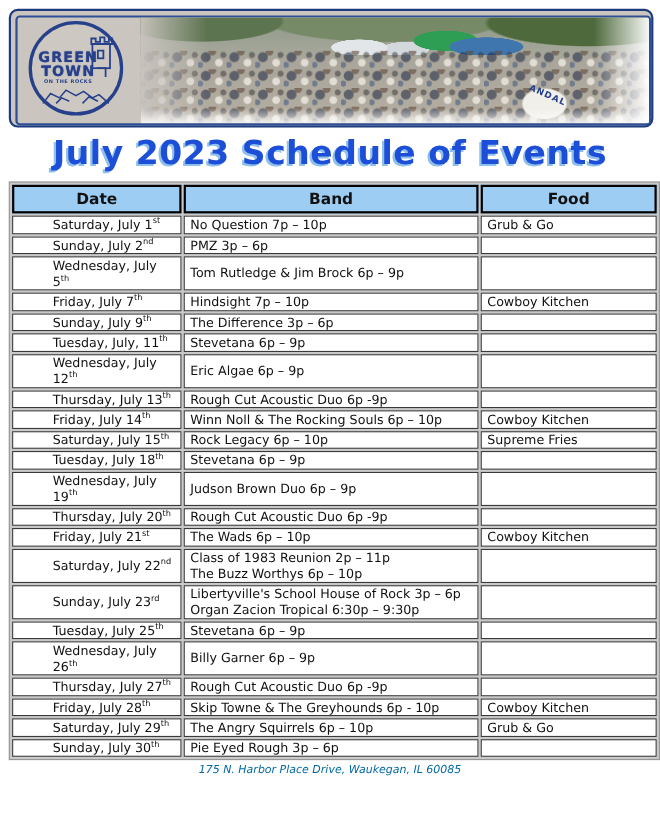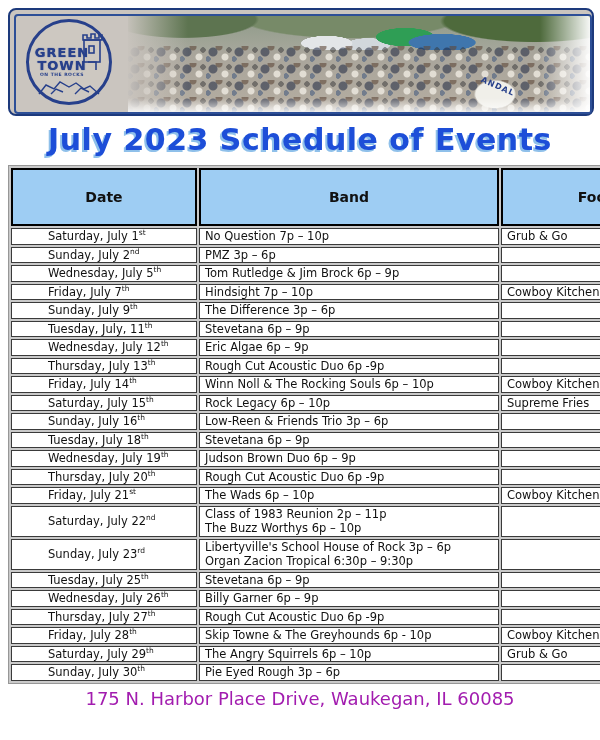--- a/index.html
+++ b/index.html
@@ -88,35 +88,35 @@
     border-collapse:separate;border-spacing:2px;
     background:#c9c9c9;border:1px solid #979797;
     table-layout:fixed;
   }
   th.c-date,td.c-date{width:148px;}
   th.c-band,td.c-band{width:262px;}
   th.c-food,td.c-food{width:154px;}
   th{
     background:#9ecdf3;border:2px solid #000;
     font-size:14px;font-weight:bold;color:#111;
-    height:20px;padding:17px;text-align:center;
+    height:20px;padding:1px;text-align:center;
   }
   td{
     background:#fff;border:1px solid #3a3a3a;
     font-size:11.5px;color:#111;
     padding:0 5px;line-height:14.5px;vertical-align:middle;
   }
   td.c-date{text-align:left;padding-left:36px;}
   td.c-band,td.c-food{text-align:left;}
   td sup{font-size:7.5px;line-height:0;}
 
   
   .footer{
     width:584px;margin:4px 0 0 8px;text-align:center;
-    font-size:18px;color:#a21caf;font-weight:500;
+    font-size:10px;color:#0369a1;font-weight:500;font-style:italic;
   }
 </style>
 </head>
 <body>
 
 <div class="page">
 
   <div class="banner">
     <div class="banner-inner">
       <div class="photo">
@@ -228,27 +228,20 @@
           <td class="c-food">Cowboy Kitchen</td>
         </tr>
         <tr>
           <td class="c-date"><span>Saturday, July 15</span><sup>th</sup></td>
           <td class="c-band">
             <div>Rock Legacy 6p – 10p</div>
           </td>
           <td class="c-food">Supreme Fries</td>
         </tr>
         <tr>
-          <td class="c-date"><span>Sunday, July 16</span><sup>th</sup></td>
-          <td class="c-band">
-            <div>Low-Reen &amp; Friends Trio 3p – 6p</div>
-          </td>
-          <td class="c-food"></td>
-        </tr>
-        <tr>
           <td class="c-date"><span>Tuesday, July 18</span><sup>th</sup></td>
           <td class="c-band">
             <div>Stevetana 6p – 9p</div>
           </td>
           <td class="c-food"></td>
         </tr>
         <tr>
           <td class="c-date"><span>Wednesday, July 19</span><sup>th</sup></td>
           <td class="c-band">
             <div>Judson Brown Duo 6p – 9p</div>

